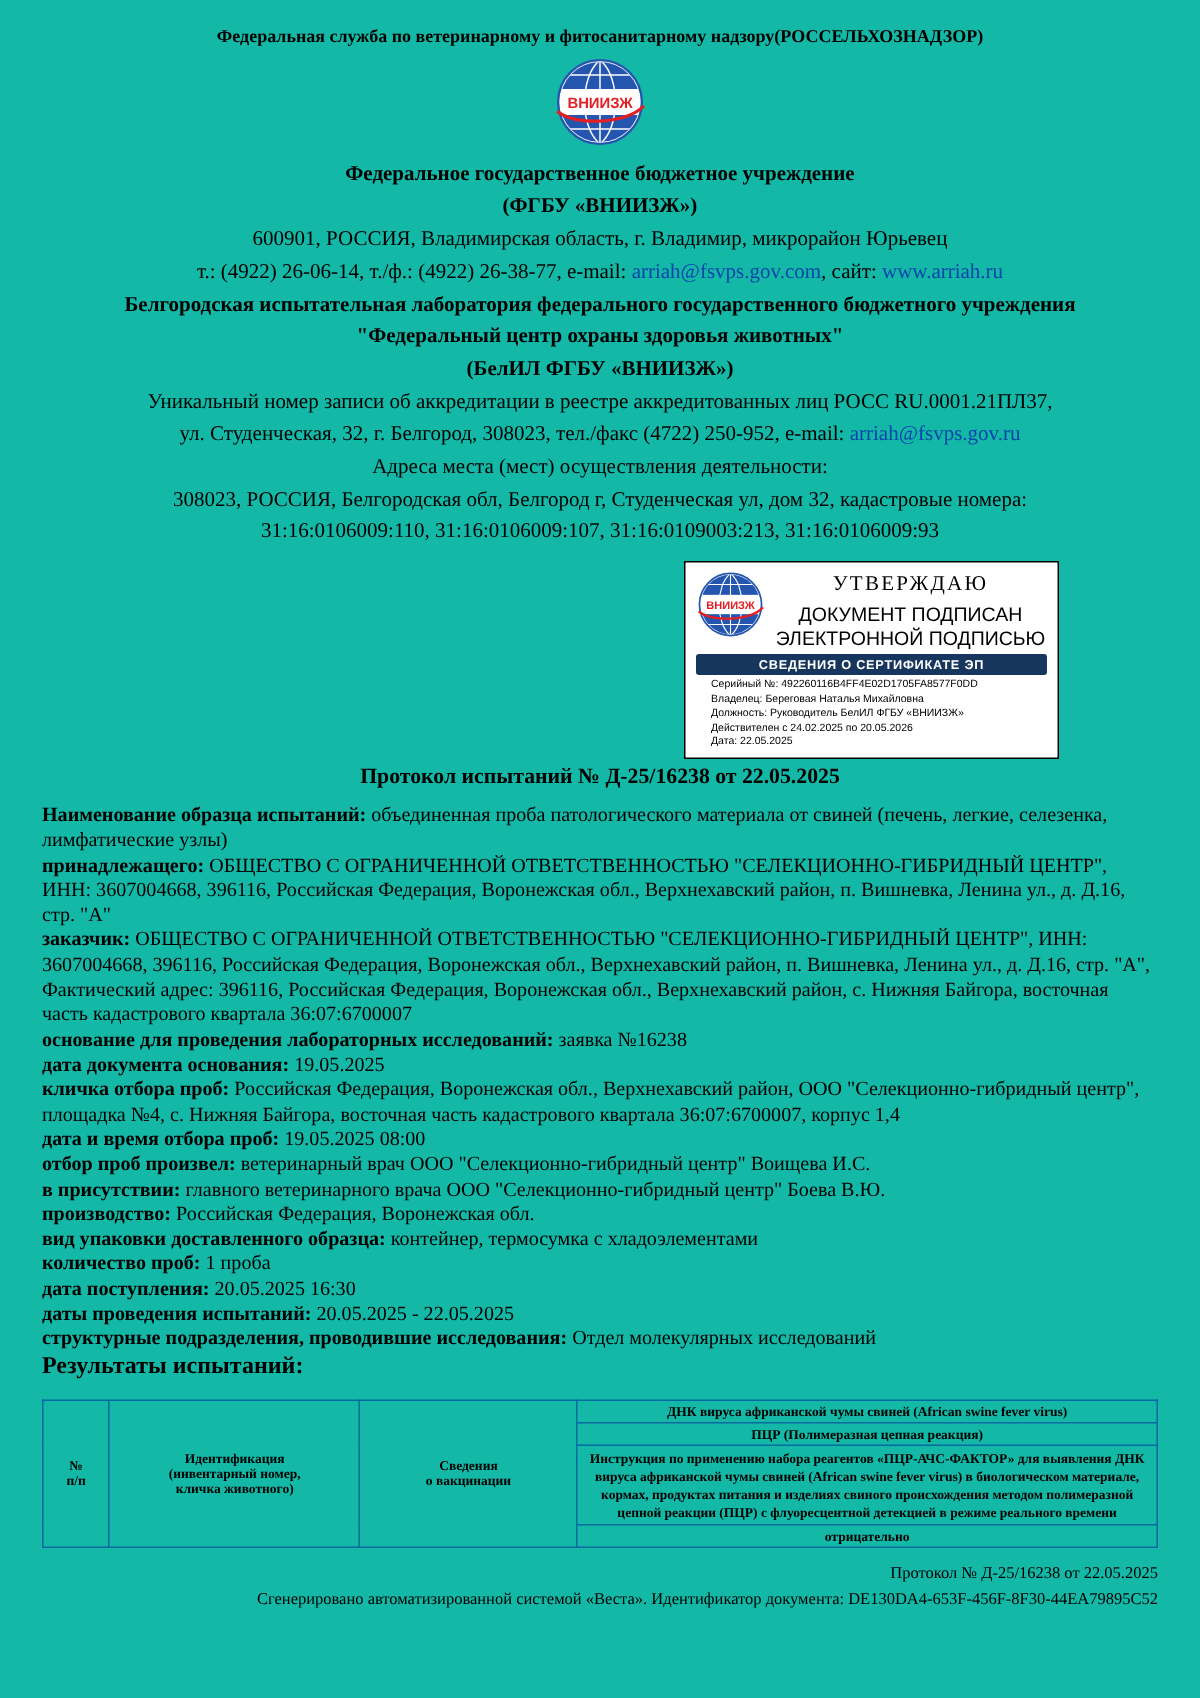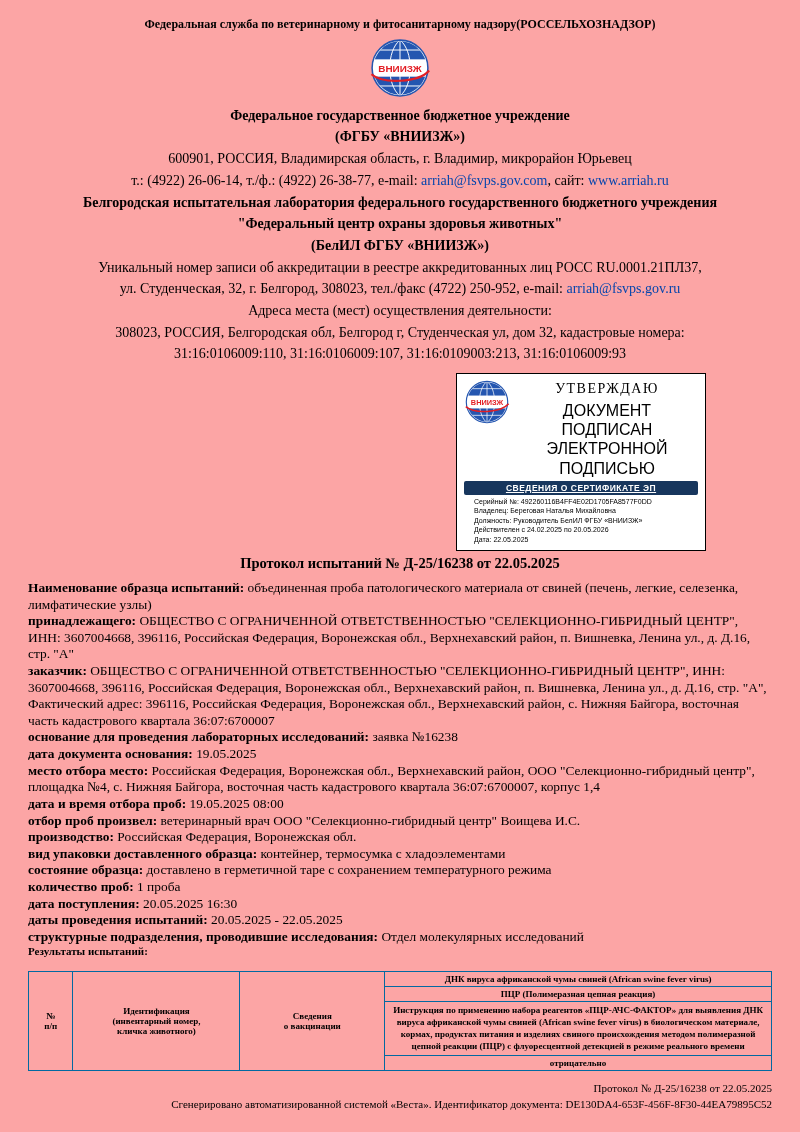--- a/index.html
+++ b/index.html
@@ -1,34 +1,34 @@
 <!DOCTYPE html>
 <html style="--link: #0645ad; --bar: #17365d; --blue: #2456b0; --red: #e31e24;"><head>
 <meta charset="utf-8">
 <style>
   html,body{margin:0;padding:0;background:#fff;}
   .page{width:800px;height:1132px;box-sizing:border-box;padding:16px 28px 0;
-        font-family:"Liberation Serif",serif;color:#000;position:relative;overflow:hidden;background:#fca5a5;}
+        font-family:"Liberation Serif",serif;color:#000;position:relative;overflow:hidden;background:#14b8a6;}
   .b{font-weight:bold;}
   .agency{font-size:12px;font-weight:bold;text-align:center;line-height:1.4;margin-bottom:4px;}
   .logo-wrap{text-align:center;margin:3px 0 2px;}
   .hline{font-size:14px;line-height:1.55;text-align:center;}
   .link{color:var(--link,#0645ad);cursor:pointer;}
   .stamp-row{display:flex;justify-content:flex-end;padding-right:66px;margin:8px 0 4px;}
   .stamp{border:1px solid #000;width:250px;padding:5px 7px 6px;box-sizing:border-box;background:#fff;}
   .stamp-top{display:flex;align-items:flex-start;gap:6px;}
   .stamp-head{flex:1;text-align:center;}
   .approve{font-size:14px;letter-spacing:1.5px;margin:2px 0 4px;}
-  .signed{font-size:16px;line-height:1.2;font-family:"Liberation Sans",sans-serif;}
+  .signed{font-size:13px;line-height:1.2;font-family:"Liberation Sans",sans-serif;}
   .cert-bar{background:var(--bar,#17365d);color:#fff;font-size:8.5px;font-weight:bold;text-align:center;
-            padding:2px 0;margin-top:3px;border-radius:2px;font-family:"Liberation Sans",sans-serif;letter-spacing:.5px;text-decoration:underline;}
+            padding:2px 0;margin-top:3px;border-radius:2px;font-family:"Liberation Sans",sans-serif;letter-spacing:.5px;}
   .cert-lines{font-size:7px;line-height:1.35;margin-top:2px;padding-left:10px;font-family:"Liberation Sans",sans-serif;}
   .title{font-size:14.5px;font-weight:bold;text-align:center;margin:2px 0 8px;}
   .field{font-size:13.4px;line-height:1.24;margin:0;}
-  .results-heading{font-size:11px;font-weight:bold;line-height:1.24;margin:0;}
+  .results-heading{font-size:16px;font-weight:bold;line-height:1.24;margin:0;}
   table.results{border-collapse:collapse;width:100%;margin-top:12px;table-layout:fixed;}
   table.results td{border:1px solid #0369a1;font-size:9px;text-align:center;vertical-align:middle;padding:2px 5px;}
   .c1{width:4.5%;white-space:pre-line;font-weight:bold;}
   .c2{width:21%;white-space:pre-line;font-weight:bold;}
   .c3{width:18%;white-space:pre-line;font-weight:bold;}
   .hdr{font-weight:bold;}
   .detail{font-size:8.4px;line-height:1.35;font-weight:bold;}
   .res{font-weight:bold;}
   .footer{margin-top:9px;font-size:11px;line-height:1.5;text-align:right;}
 </style>
@@ -120,26 +120,26 @@
   </div>
 
   <div class="title">Протокол испытаний № Д-25/16238 от 22.05.2025</div>
 
   <div>
     <p class="field"><span class="b">Наименование образца испытаний:</span> <span>объединенная проба патологического материала от свиней (печень, легкие, селезенка, лимфатические узлы)</span></p>
     <p class="field"><span class="b">принадлежащего:</span> <span>ОБЩЕСТВО С ОГРАНИЧЕННОЙ ОТВЕТСТВЕННОСТЬЮ "СЕЛЕКЦИОННО-ГИБРИДНЫЙ ЦЕНТР", ИНН: 3607004668, 396116, Российская Федерация, Воронежская обл., Верхнехавский район, п. Вишневка, Ленина ул., д. Д.16, стр. "А"</span></p>
     <p class="field"><span class="b">заказчик:</span> <span>ОБЩЕСТВО С ОГРАНИЧЕННОЙ ОТВЕТСТВЕННОСТЬЮ "СЕЛЕКЦИОННО-ГИБРИДНЫЙ ЦЕНТР", ИНН: 3607004668, 396116, Российская Федерация, Воронежская обл., Верхнехавский район, п. Вишневка, Ленина ул., д. Д.16, стр. "А", Фактический адрес: 396116, Российская Федерация, Воронежская обл., Верхнехавский район, с. Нижняя Байгора, восточная часть кадастрового квартала 36:07:6700007</span></p>
     <p class="field"><span class="b">основание для проведения лабораторных исследований:</span> <span>заявка №16238</span></p>
     <p class="field"><span class="b">дата документа основания:</span> <span>19.05.2025</span></p>
-    <p class="field"><span class="b">место отбора место:</span> <span>Российская Федерация, Воронежская обл., Верхнехавский район, ООО "Селекционно-гибридный центр", площадка №4, с. Нижняя Байгора, восточная часть кадастрового квартала 36:07:6700007, корпус 1,4</span></p>
+    <p class="field"><span class="b">кличка отбора проб:</span> <span>Российская Федерация, Воронежская обл., Верхнехавский район, ООО "Селекционно-гибридный центр", площадка №4, с. Нижняя Байгора, восточная часть кадастрового квартала 36:07:6700007, корпус 1,4</span></p>
     <p class="field"><span class="b">дата и время отбора проб:</span> <span>19.05.2025 08:00</span></p>
     <p class="field"><span class="b">отбор проб произвел:</span> <span>ветеринарный врач ООО "Селекционно-гибридный центр" Воищева И.С.</span></p>
+    <p class="field"><span class="b">в присутствии:</span> <span>главного ветеринарного врача ООО "Селекционно-гибридный центр" Боева В.Ю.</span></p>
     <p class="field"><span class="b">производство:</span> <span>Российская Федерация, Воронежская обл.</span></p>
     <p class="field"><span class="b">вид упаковки доставленного образца:</span> <span>контейнер, термосумка с хладоэлементами</span></p>
-    <p class="field"><span class="b">состояние образца:</span> <span>доставлено в герметичной таре с сохранением температурного режима</span></p>
     <p class="field"><span class="b">количество проб:</span> <span>1 проба</span></p>
     <p class="field"><span class="b">дата поступления:</span> <span>20.05.2025 16:30</span></p>
     <p class="field"><span class="b">даты проведения испытаний:</span> <span>20.05.2025 - 22.05.2025</span></p>
     <p class="field"><span class="b">структурные подразделения, проводившие исследования:</span> <span>Отдел молекулярных исследований</span></p>
     <p class="results-heading">Результаты испытаний:</p>
   </div>
 
   <table class="results">
     <tbody>
         <tr>

